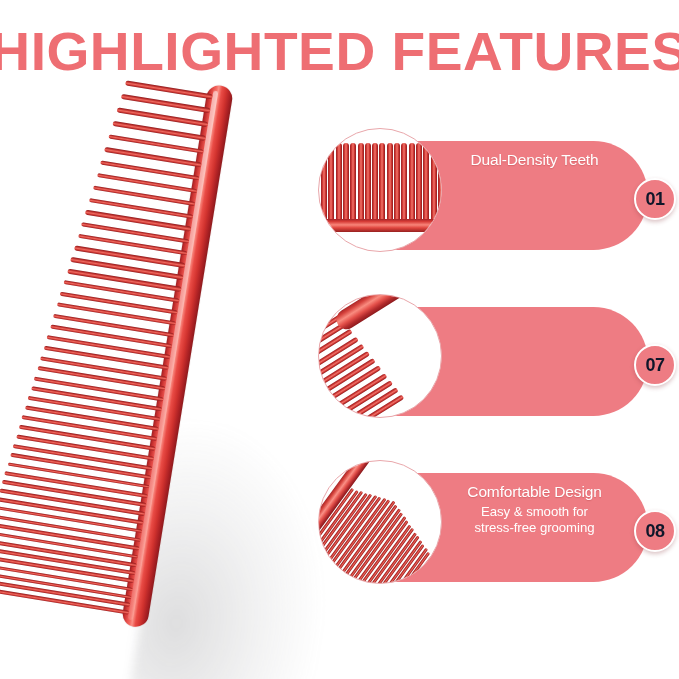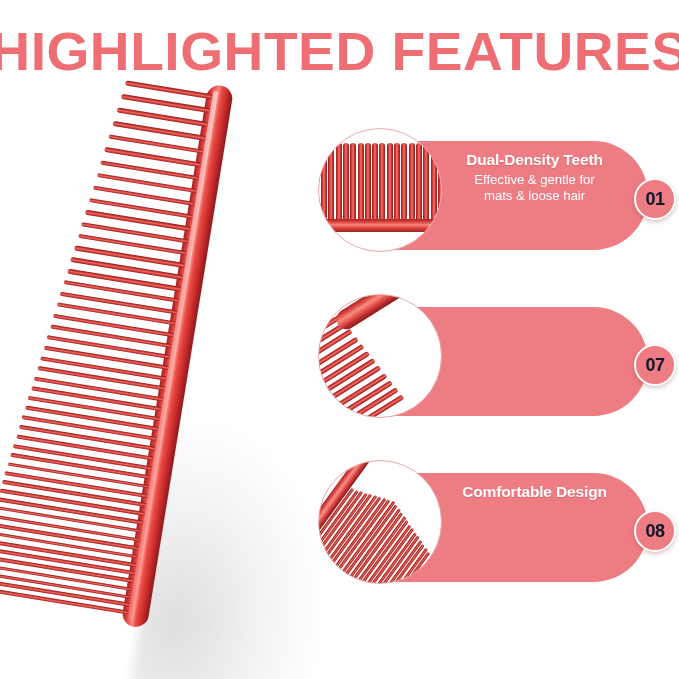--- a/index.html
+++ b/index.html
@@ -87,21 +87,21 @@
     border-radius:8px 56px 56px 8px;
   }
   .pill-text{
     position:absolute;
     left:130px;top:24px;
     width:185px;
     text-align:center;
     color:#ffffff;
   }
   .pill-title{
-    font-size:15.5px;font-weight:700;line-height:19px;
+    font-size:15.5px;font-weight:400;line-height:19px;
     letter-spacing:-0.15px;
     text-shadow:0 1px 1px rgba(150,40,45,.25);
     white-space:nowrap;
   }
   .pill-sub{
     margin-top:3px;
     font-size:13.2px;font-weight:400;line-height:16px;
     letter-spacing:-0.05px;
   }
 
@@ -241,24 +241,20 @@
           <div class="tooth" style="top: 541.422px; left: 52.0354px; width: 159.965px; height: 3.53026px;"></div>
           <div class="tooth" style="top: 549.204px; left: 50.9489px; width: 161.051px; height: 3.5141px;"></div>
         </div>
     </div>
   </div>
 
   <div class="feature" id="feature-1">
     <div class="pill"></div>
     <div class="pill-text">
       <div class="pill-title">Dual-Density Teeth</div>
-      <div class="pill-sub">
-        <div>Effective &amp; gentle for</div>
-        <div>mats &amp; loose hair</div>
-      </div>
     </div>
     <div class="lens">
       <div class="lens-inner" id="lens1">
           <div class="v-tooth" style="left: 4px; top: 16px; height: 80px;"></div>
           <div class="v-tooth" style="left: 11.3px; top: 16px; height: 80px;"></div>
           <div class="v-tooth" style="left: 18.6px; top: 16px; height: 80px;"></div>
           <div class="v-tooth" style="left: 25.9px; top: 16px; height: 80px;"></div>
           <div class="v-tooth" style="left: 33.2px; top: 16px; height: 80px;"></div>
           <div class="v-tooth" style="left: 40.5px; top: 16px; height: 80px;"></div>
           <div class="v-tooth" style="left: 47.8px; top: 16px; height: 80px;"></div>
@@ -299,20 +295,24 @@
           </div>
         </div>
     </div>
     <div class="badge">07</div>
   </div>
 
   <div class="feature" id="feature-3">
     <div class="pill"></div>
     <div class="pill-text">
       <div class="pill-title">Comfortable Design</div>
+      <div class="pill-sub">
+        <div>Easy &amp; smooth for</div>
+        <div>stress-free grooming</div>
+      </div>
     </div>
     <div class="lens">
       <div class="lens-inner">
           <div class="rot3" id="lens3">
             <div class="f-spine" style="left: -18px; top: 6px; width: 150px;"></div>
             <div class="f-tooth" style="left: -16px; top: 20px; width: 89.6px;"></div>
             <div class="f-tooth" style="left: -16px; top: 24.5px; width: 91.2px;"></div>
             <div class="f-tooth" style="left: -16px; top: 29px; width: 92.8px;"></div>
             <div class="f-tooth" style="left: -16px; top: 33.5px; width: 94.4px;"></div>
             <div class="f-tooth" style="left: -16px; top: 38px; width: 96px;"></div>

